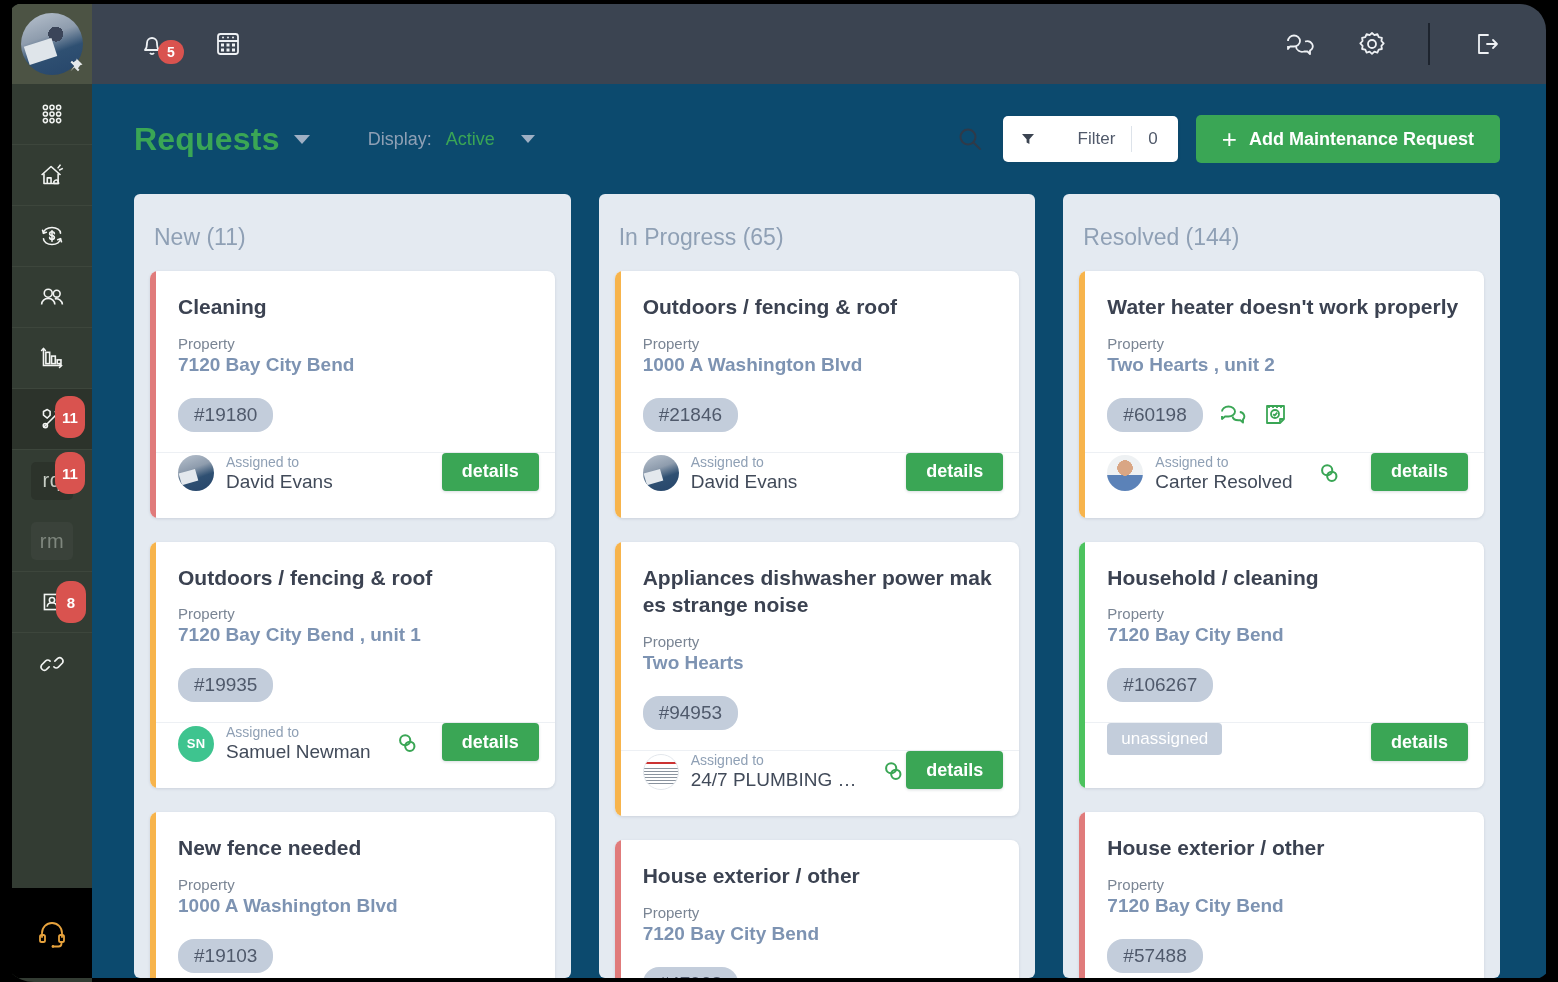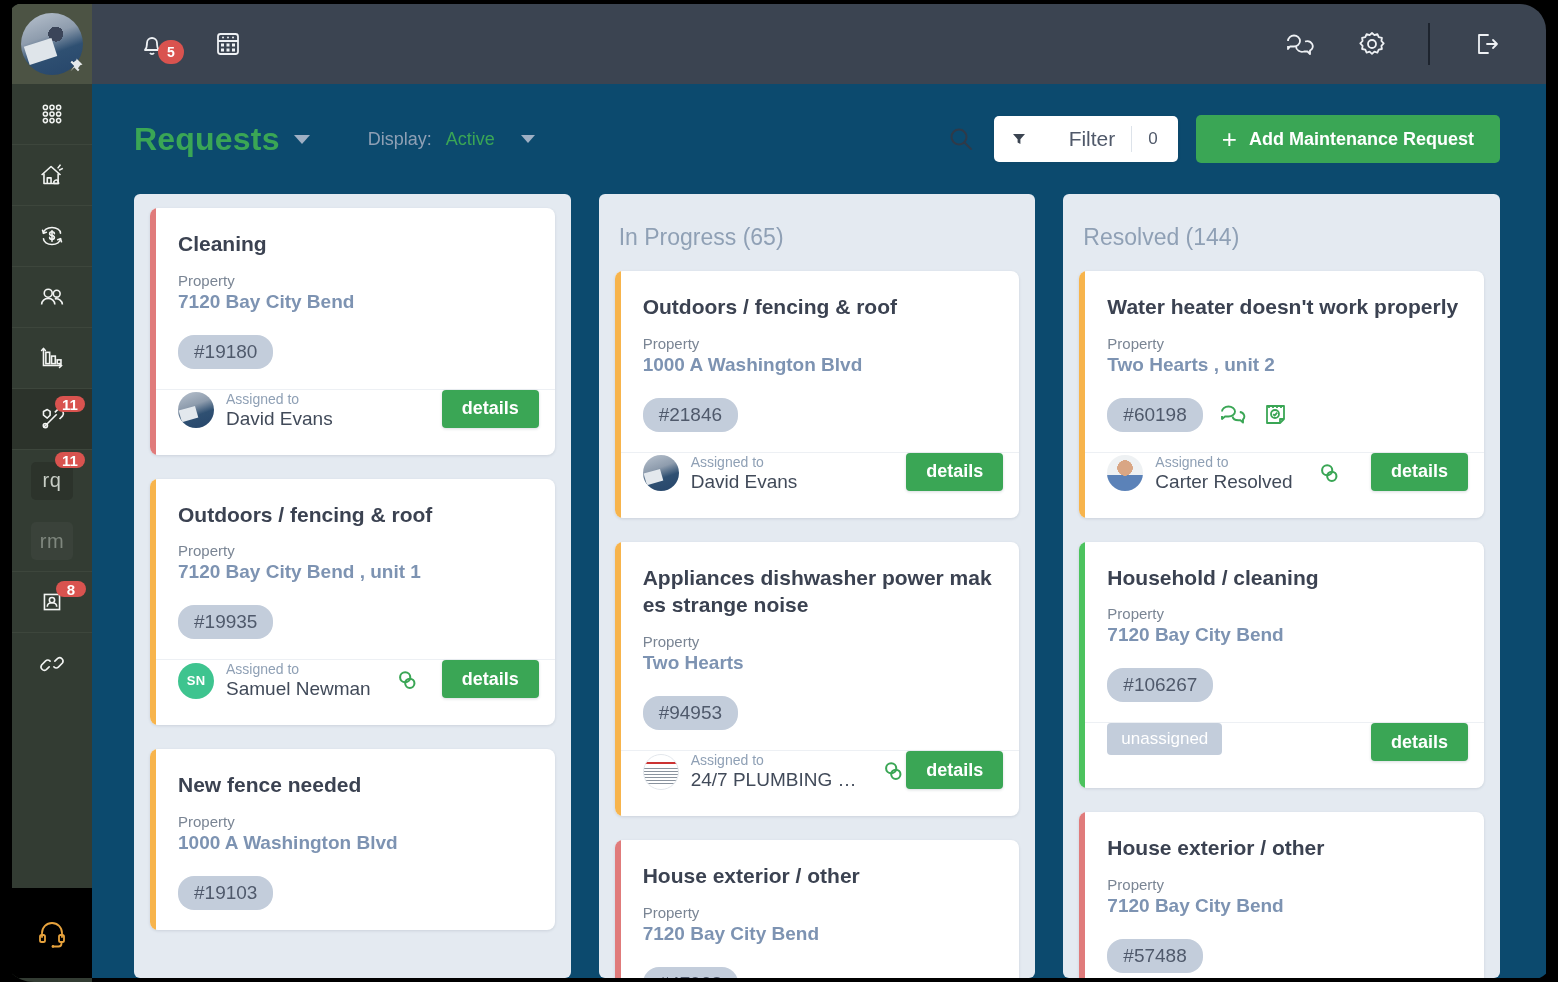--- a/index.html
+++ b/index.html
@@ -62,21 +62,21 @@
     background: #2c332b;
     display: flex; align-items: center; justify-content: center;
     font-size: 20px; color: #c8cec6; letter-spacing: .5px;
   }
   .nav-abbr.dim { background: #3a423a; color: #7f877e; }
   .badge {
     position: absolute;
     background: #d9534f; color: #fff;
     border-radius: 13px;
     font-size: 15px; font-weight: 700;
-    min-width: 30px; height: 16px;
+    min-width: 30px; height: 42px;
     display: flex; align-items: center; justify-content: center;
     padding: 0 7px;
   }
   .badge.b-tools { right: 7px; top: 7px; }
   .badge.b-rq   { right: 7px; top: 2px; }
   .badge.b-doc  { right: 6px; top: 9px; }
 
   .support-bar {
     position: absolute; left: 12px; bottom: 4px;
     width: 80px; height: 90px;
@@ -132,21 +132,21 @@
   .toolbar-right { margin-left: auto; display: flex; align-items: center; gap: 18px; }
   .search-btn { color: #2f3a49; display: flex; align-items: center; }
   .search-btn svg { width: 30px; height: 30px; }
   .filter-btn {
     height: 46px; background: #fff; border-radius: 5px;
     display: flex; align-items: center;
     box-shadow: 0 1px 3px rgba(40,55,75,.14);
     padding: 0 6px 0 18px;
   }
   .filter-icon { width: 14px; height: 14px; color: #3b4451; margin-right: 10px; }
-  .filter-label { font-size: 21px; color: #50596a; padding-left: 33px; }
+  .filter-label { font-size: 17px; color: #50596a; padding-left: 33px; }
   .filter-sep { width: 1px; height: 26px; background: #dde3ea; margin: 0 16px; }
   .filter-count { font-size: 17px; color: #50596a; padding-right: 14px; }
   .add-btn {
     height: 48px; background: #3aa655; color: #fff;
     border-radius: 5px; display: flex; align-items: center;
     padding: 0 26px; font-size: 18px; font-weight: 700;
   }
   .plus { font-size: 26px; font-weight: 400; margin-right: 12px; line-height: 1; }
 
   
@@ -451,20 +451,21 @@
 
         <span class="add-btn">
           <span class="plus">+</span>
           <span>Add Maintenance Request</span>
         </span>
       </span>
     </div>
 
     <div class="board" id="board">
         <div class="column">
+          <div class="col-title">New (11)</div>
           <div class="card">
             <span class="card-accent" style="background:#e07b7b"></span>
             <div class="card-body">
               <div class="card-title">Cleaning</div>
               <div class="prop-label">Property</div>
               <div class="prop-value">7120 Bay City Bend</div>
               <div class="idrow">
                 <span class="idpill">#19180</span>
               </div>
             </div>

